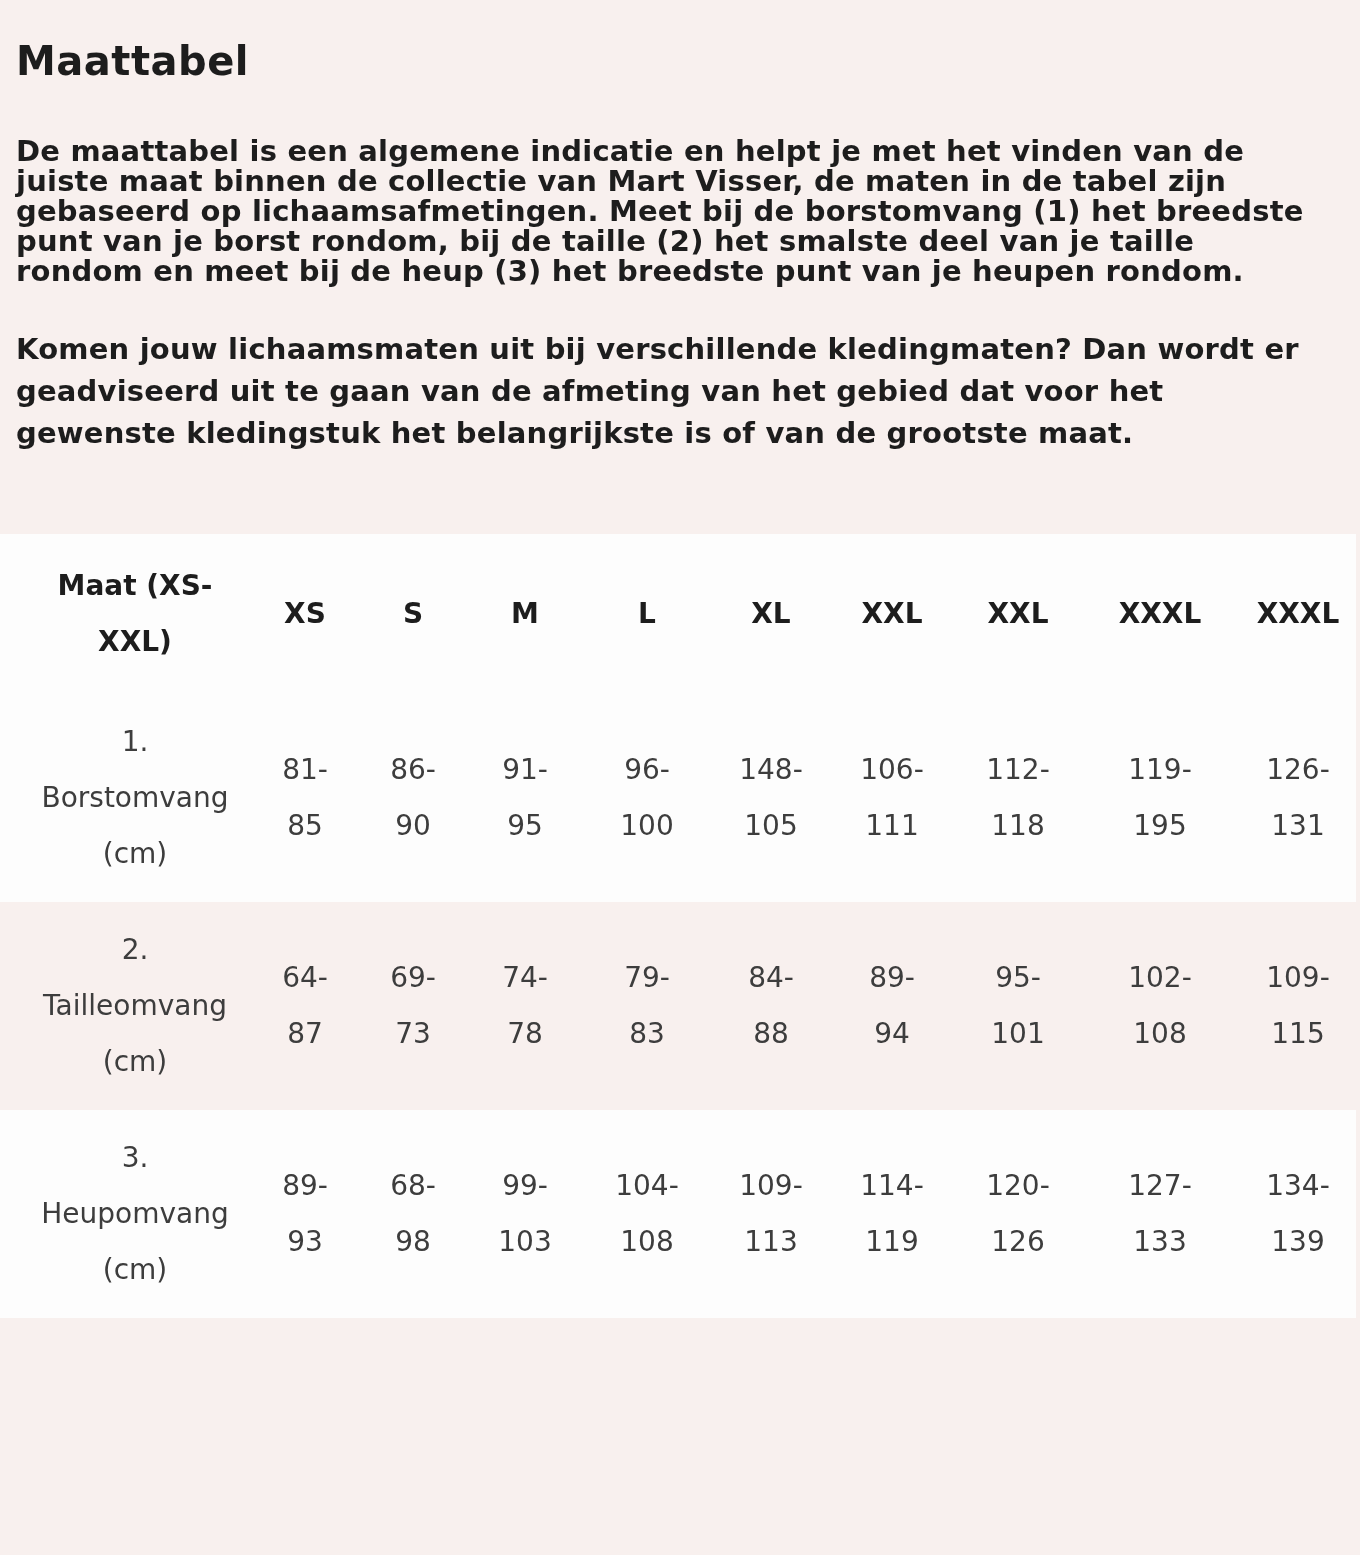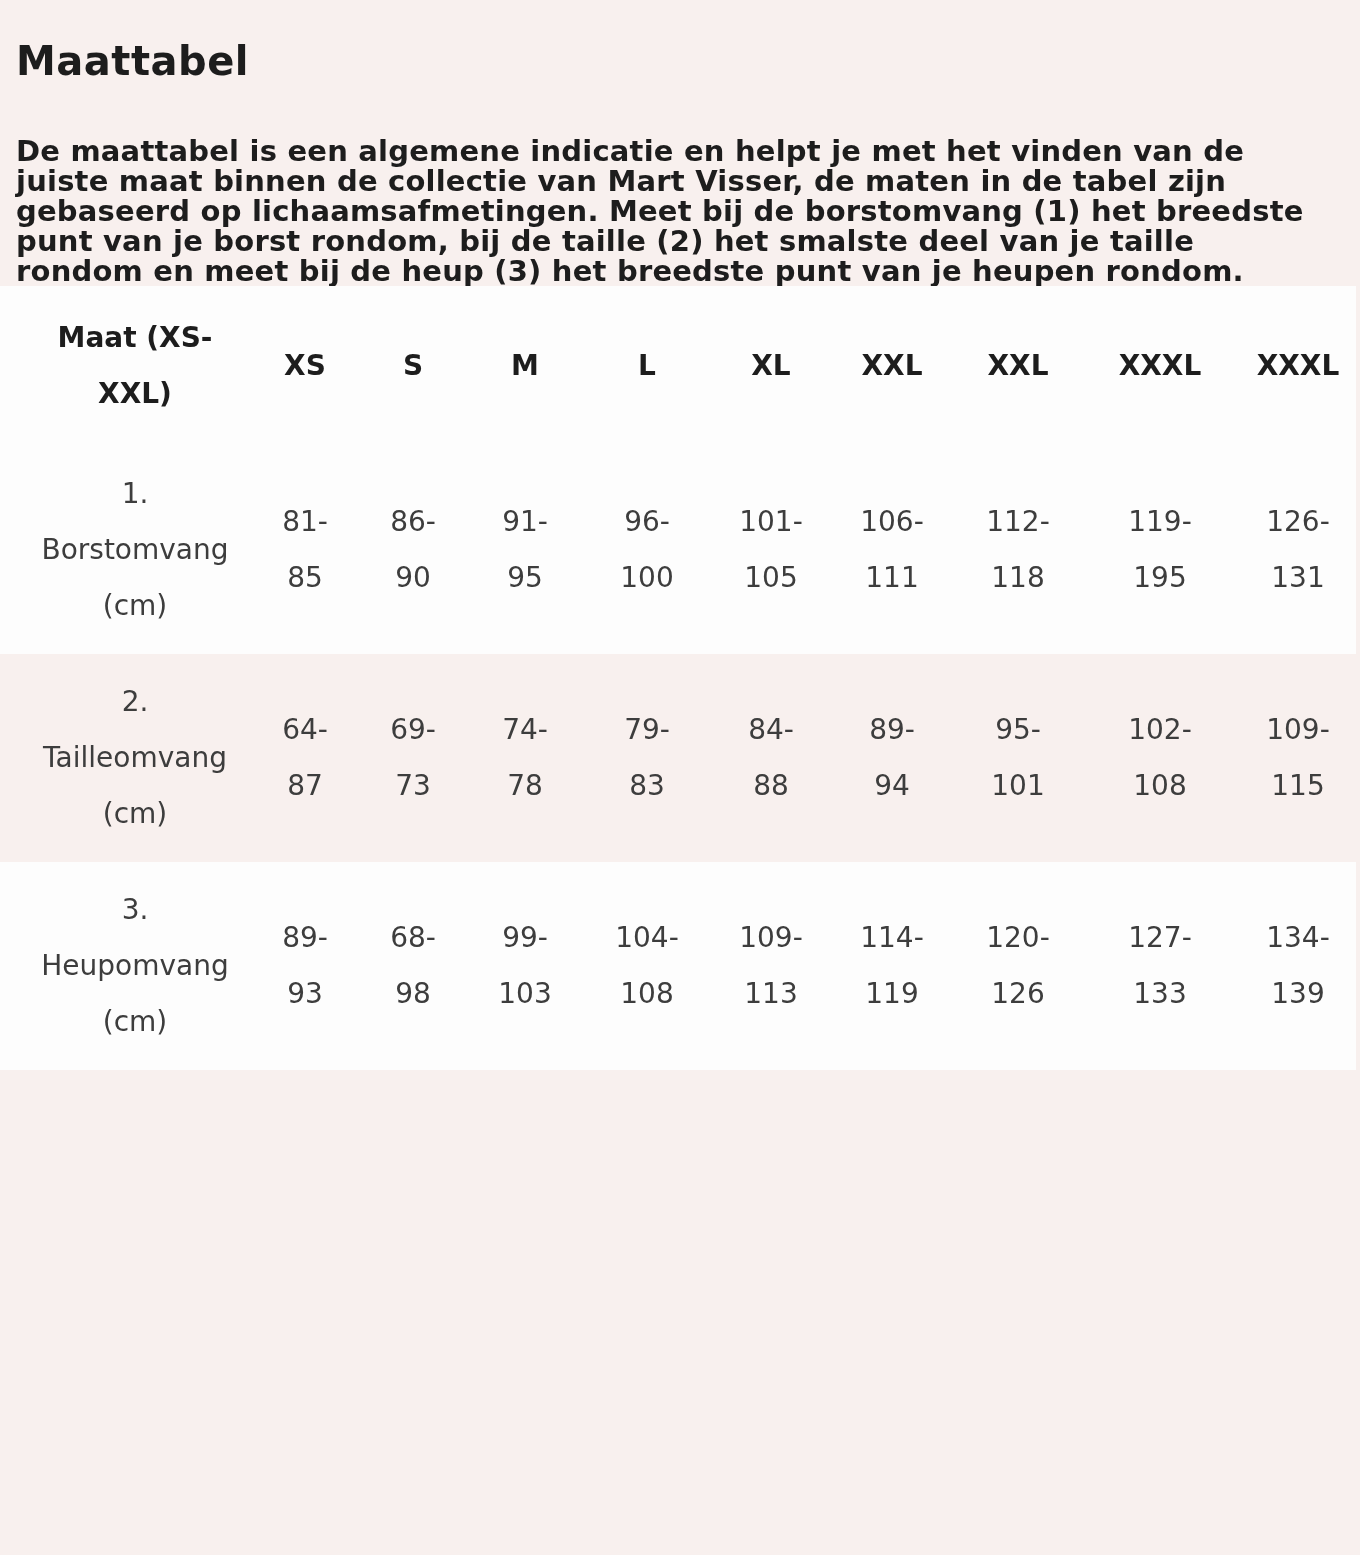--- a/index.html
+++ b/index.html
@@ -38,20 +38,21 @@
   .advice-paragraph{
     margin:42px 26px 0 16px;
     font-size:29px;
     font-weight:700;
     line-height:42px;
     color:var(--text-strong);
     white-space:pre-line;
     letter-spacing:.2px;
   }
   table.size-table{
+    margin-top:80px;
     width:100%;
     border-collapse:collapse;
     table-layout:fixed;
   }
   table.size-table td{
     font-size:28px;
     line-height:56px;
     vertical-align:middle;
     white-space:pre-line;
     text-align:center;
@@ -82,20 +83,23 @@
 </head>
 <body>
 
 <div class="page">
   <h1 class="page-title">Maattabel</h1>
   <p class="intro-paragraph">De maattabel is een algemene indicatie en helpt je met het vinden van de
 juiste maat binnen de collectie van Mart Visser, de maten in de tabel zijn
 gebaseerd op lichaamsafmetingen. Meet bij de borstomvang (1) het breedste
 punt van je borst rondom, bij de taille (2) het smalste deel van je taille
 rondom en meet bij de heup (3) het breedste punt van je heupen rondom.</p>
+  <p class="advice-paragraph">Komen jouw lichaamsmaten uit bij verschillende kledingmaten? Dan wordt er
+geadviseerd uit te gaan van de afmeting van het gebied dat voor het
+gewenste kledingstuk het belangrijkste is of van de grootste maat.</p>
   <table class="size-table">
     <colgroup>
       <col style="width:250px">
       <col style="width:110px">
       <col style="width:106px">
       <col style="width:118px">
       <col style="width:126px">
       <col style="width:122px">
       <col style="width:120px">
       <col style="width:132px">
@@ -121,21 +125,21 @@
 Borstomvang
 (cm)</td>
           <td class="cell-value">81-
 85</td>
           <td class="cell-value">86-
 90</td>
           <td class="cell-value">91-
 95</td>
           <td class="cell-value">96-
 100</td>
-          <td class="cell-value">101-
+          <td class="cell-value">148-
 105</td>
           <td class="cell-value">106-
 111</td>
           <td class="cell-value">112-
 118</td>
           <td class="cell-value">119-
 195</td>
           <td class="cell-value">126-
 131</td>
         </tr>

